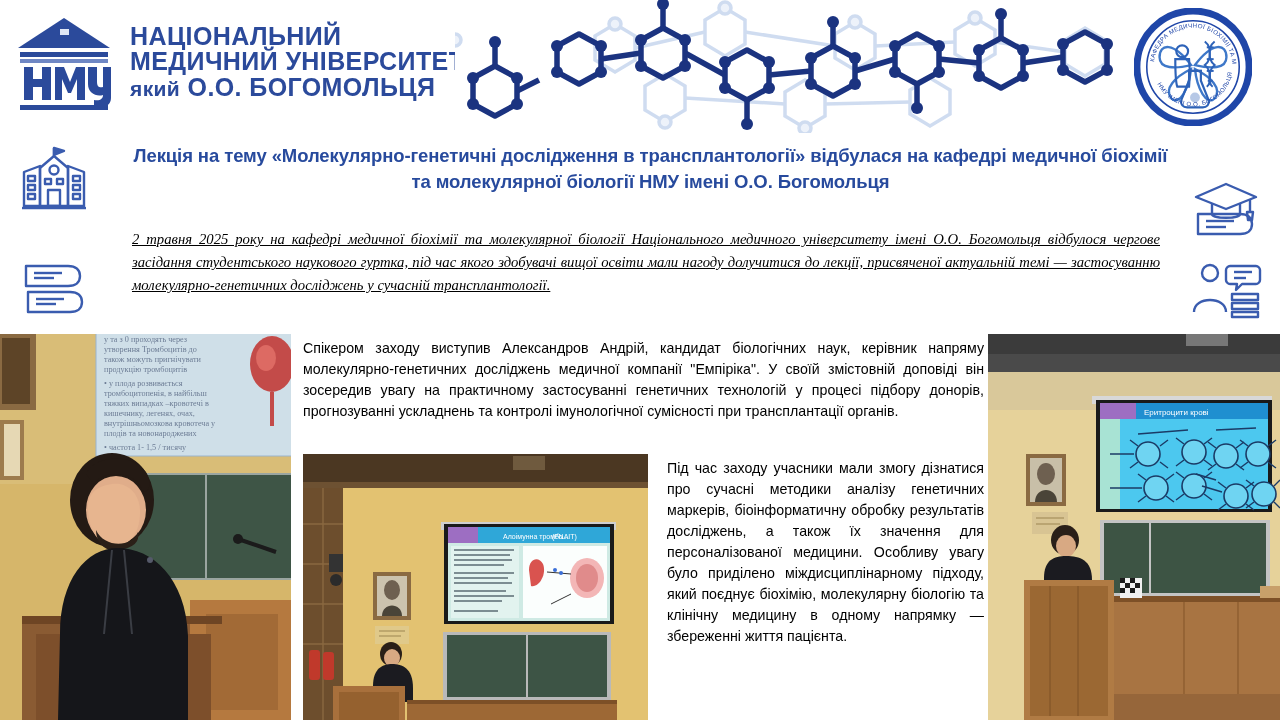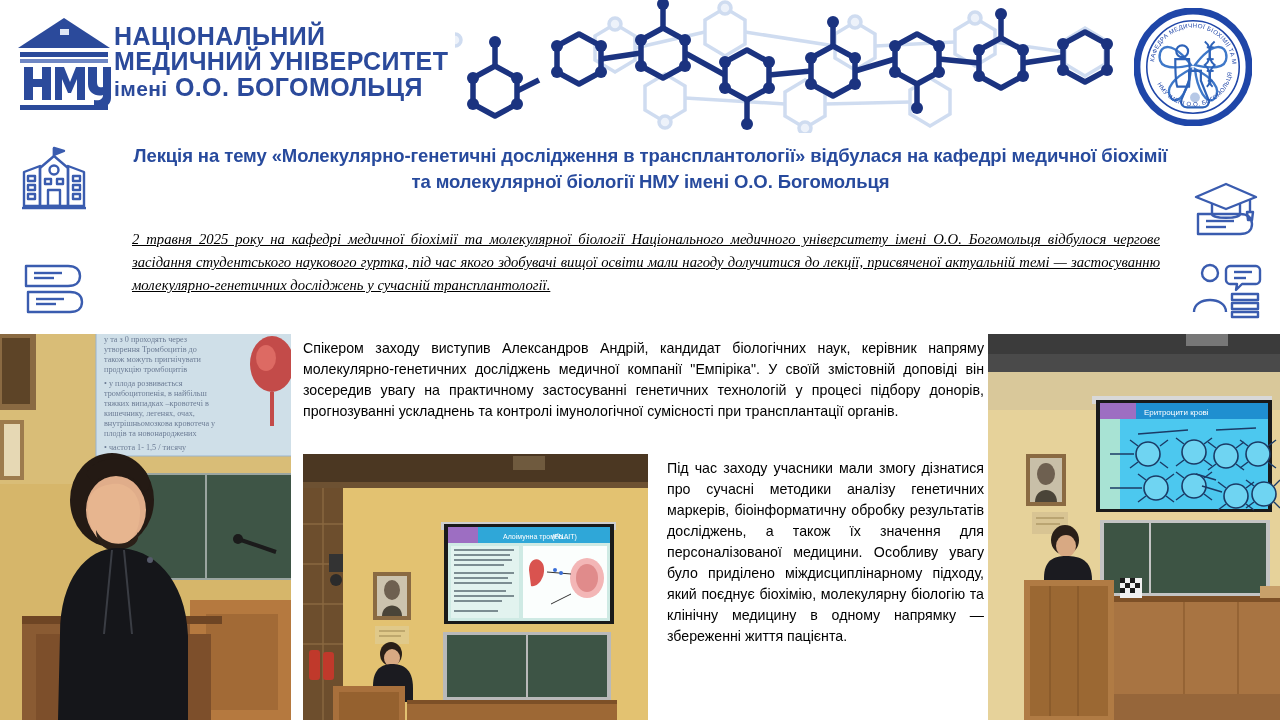--- a/index.html
+++ b/index.html
@@ -9,21 +9,21 @@
     font-family: "Liberation Sans", sans-serif;
     overflow: hidden;
   }
   .page { position: relative; width: 1280px; height: 720px; background:#fff; }
 
   
   .header { position: relative; height: 133px; width: 1280px; background:#fff; }
 
   .logo-block {
     position: absolute; left: 14px; top: 12px;
-    display: flex; align-items: center; gap: 0;
+    display: flex; align-items: center; gap: 16px;
   }
   .logo-mark { width: 100px; height: 100px; flex: 0 0 auto; }
   .logo-text { display: flex; flex-direction: column; line-height: 1.02; }
   .logo-l1, .logo-l2, .logo-l3 {
     color:#2B4A9B; font-weight: bold; letter-spacing: .4px;
     font-family: "Liberation Sans", sans-serif;
   }
   .logo-l1 { font-size: 25px; }
   .logo-l2 { font-size: 25px; }
   .logo-l3 { font-size: 25px; }
@@ -102,21 +102,21 @@
           <path d="M41 88 L41 55 L50 55 L56 70 L62 55 L71 55 L71 88 L63 88 L63 67 L57 81 L54 81 L48 67 L48 88 Z"></path>
 
           <path d="M74 55 L83 55 L83 70 C83 75 86 76 89 75 L89 55 L97 55 L97 86 C97 94 88 98 80 95 L80 88 C86 89 89 87 89 83 C82 85 74 81 74 72 Z"></path>
         </g>
         <rect x="6" y="93" width="88" height="5" fill="#2B4A9B"></rect>
       </svg>
 
       <div class="logo-text">
         <div class="logo-l1">НАЦІОНАЛЬНИЙ</div>
         <div class="logo-l2">МЕДИЧНИЙ УНІВЕРСИТЕТ</div>
-        <div class="logo-l3"><span class="small">імені</span><span> О.О. БОГОМОЛЬЦЯ</span></div>
+        <div class="logo-l3"><span class="small">який</span><span> О.О. БОГОМОЛЬЦЯ</span></div>
       </div>
     </div>
 
     <div class="banner">
       <svg class="banner-mol" viewBox="0 0 680 133">
         <defs>
           <g id="hex">
             <polygon points="0,-26 22.5,-13 22.5,13 0,26 -22.5,13 -22.5,-13" fill="none" stroke-width="5" stroke-linejoin="round"></polygon>
           </g>
         </defs>

